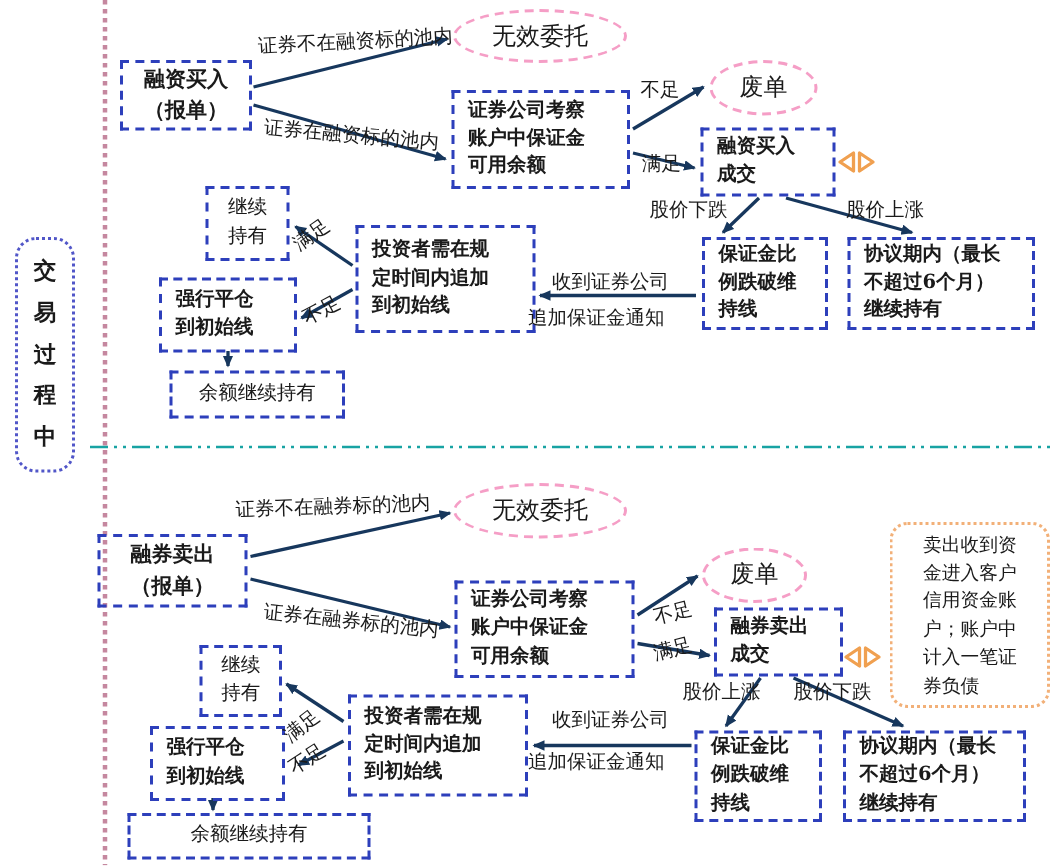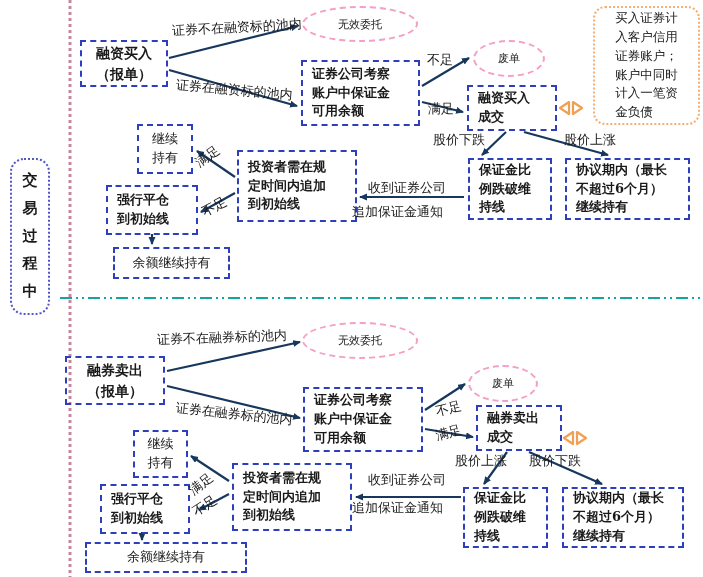--- a/index.html
+++ b/index.html
@@ -10,21 +10,21 @@
   #arrows{position:absolute;left:0;top:0;width:703px;height:577px;pointer-events:none;}
   .node{
     position:absolute;border:2px dashed #2d3fbb;background:transparent;
     display:flex;align-items:center;justify-content:center;text-align:center;
     font-size:13px;line-height:1.45;white-space:pre-line;z-index:2;box-sizing:border-box;
   }
   .node.leftal{justify-content:flex-start;text-align:left;padding-left:9px;padding-right:4px;font-weight:bold;}
   .node.bold{font-weight:bold;font-size:14px;}
   .ellipse{
     position:absolute;border:2px dashed #f59ec6;border-radius:50%;
-    display:flex;align-items:center;justify-content:center;font-size:11px;z-index:2;box-sizing:border-box;
+    display:flex;align-items:center;justify-content:center;font-size:16px;z-index:2;box-sizing:border-box;
   }
   .note{
     position:absolute;border:2px dotted #f2b078;border-radius:12px;
     font-size:12.5px;line-height:1.5;white-space:pre-line;text-align:left;
     display:flex;align-items:center;justify-content:center;z-index:2;box-sizing:border-box;padding:4px 6px;
   }
   .flabel{position:absolute;font-size:13px;white-space:nowrap;z-index:3;transform-origin:left center;}
   .sidebox{
     position:absolute;left:10px;top:158px;width:40px;height:157px;
     border:2px dotted #5156c8;border-radius:14px;display:flex;align-items:center;justify-content:center;
@@ -91,26 +91,20 @@
   <div class="ellipse" style="left:473px;top:40px;width:72px;height:37px;">废单</div>
   <span class="flabel" style="left:428px;top:100px;">满足</span>
   <div class="node leftal" style="left:467px;top:85px;width:90px;height:46px;">融资买入
 成交</div>
   <span class="connector" style="left:558px;top:99px;">
     <svg width="26" height="18" viewBox="0 0 26 18">
         <path d="M11,3 L2,9 L11,15 Z" fill="none" stroke="#f0a050" stroke-width="2.2" stroke-linejoin="round"></path>
         <path d="M15,3 L24,9 L15,15 Z" fill="none" stroke="#f0a050" stroke-width="2.2" stroke-linejoin="round"></path>
       </svg>
   </span>
-  <div class="note" style="left:593px;top:6px;width:107px;height:119px;">买入证券计
-入客户信用
-证券账户；
-账户中同时
-计入一笔资
-金负债</div>
   <span class="flabel" style="left:433px;top:131px;">股价下跌</span>
   <span class="flabel" style="left:564px;top:131px;">股价上涨</span>
   <div class="node leftal" style="left:468px;top:158px;width:84px;height:62px;">保证金比
 例跌破维
 持线</div>
   <div class="node leftal" style="left:565px;top:158px;width:125px;height:62px;">协议期内（最长
 不超过6个月）
 继续持有</div>
   <span class="flabel" style="left:368px;top:179px;">收到证券公司</span>
   <span class="flabel" style="left:352px;top:203px;">追加保证金通知</span>
@@ -137,20 +131,26 @@
   <div class="ellipse" style="left:468px;top:365px;width:70px;height:37px;">废单</div>
   <span class="flabel" style="left:436px;top:427px;transform:rotate(-14deg);">满足</span>
   <div class="node leftal" style="left:476px;top:405px;width:86px;height:46px;">融券卖出
 成交</div>
   <span class="connector" style="left:562px;top:429px;">
     <svg width="26" height="18" viewBox="0 0 26 18">
         <path d="M11,3 L2,9 L11,15 Z" fill="none" stroke="#f0a050" stroke-width="2.2" stroke-linejoin="round"></path>
         <path d="M15,3 L24,9 L15,15 Z" fill="none" stroke="#f0a050" stroke-width="2.2" stroke-linejoin="round"></path>
       </svg>
   </span>
+  <div class="note" style="left:593px;top:348px;width:107px;height:124px;">卖出收到资
+金进入客户
+信用资金账
+户；账户中
+计入一笔证
+券负债</div>
   <span class="flabel" style="left:455px;top:452px;">股价上涨</span>
   <span class="flabel" style="left:529px;top:452px;">股价下跌</span>
   <div class="node leftal" style="left:463px;top:487px;width:85px;height:61px;">保证金比
 例跌破维
 持线</div>
   <div class="node leftal" style="left:562px;top:487px;width:122px;height:61px;">协议期内（最长
 不超过6个月）
 继续持有</div>
   <span class="flabel" style="left:368px;top:471px;">收到证券公司</span>
   <span class="flabel" style="left:352px;top:499px;">追加保证金通知</span>

